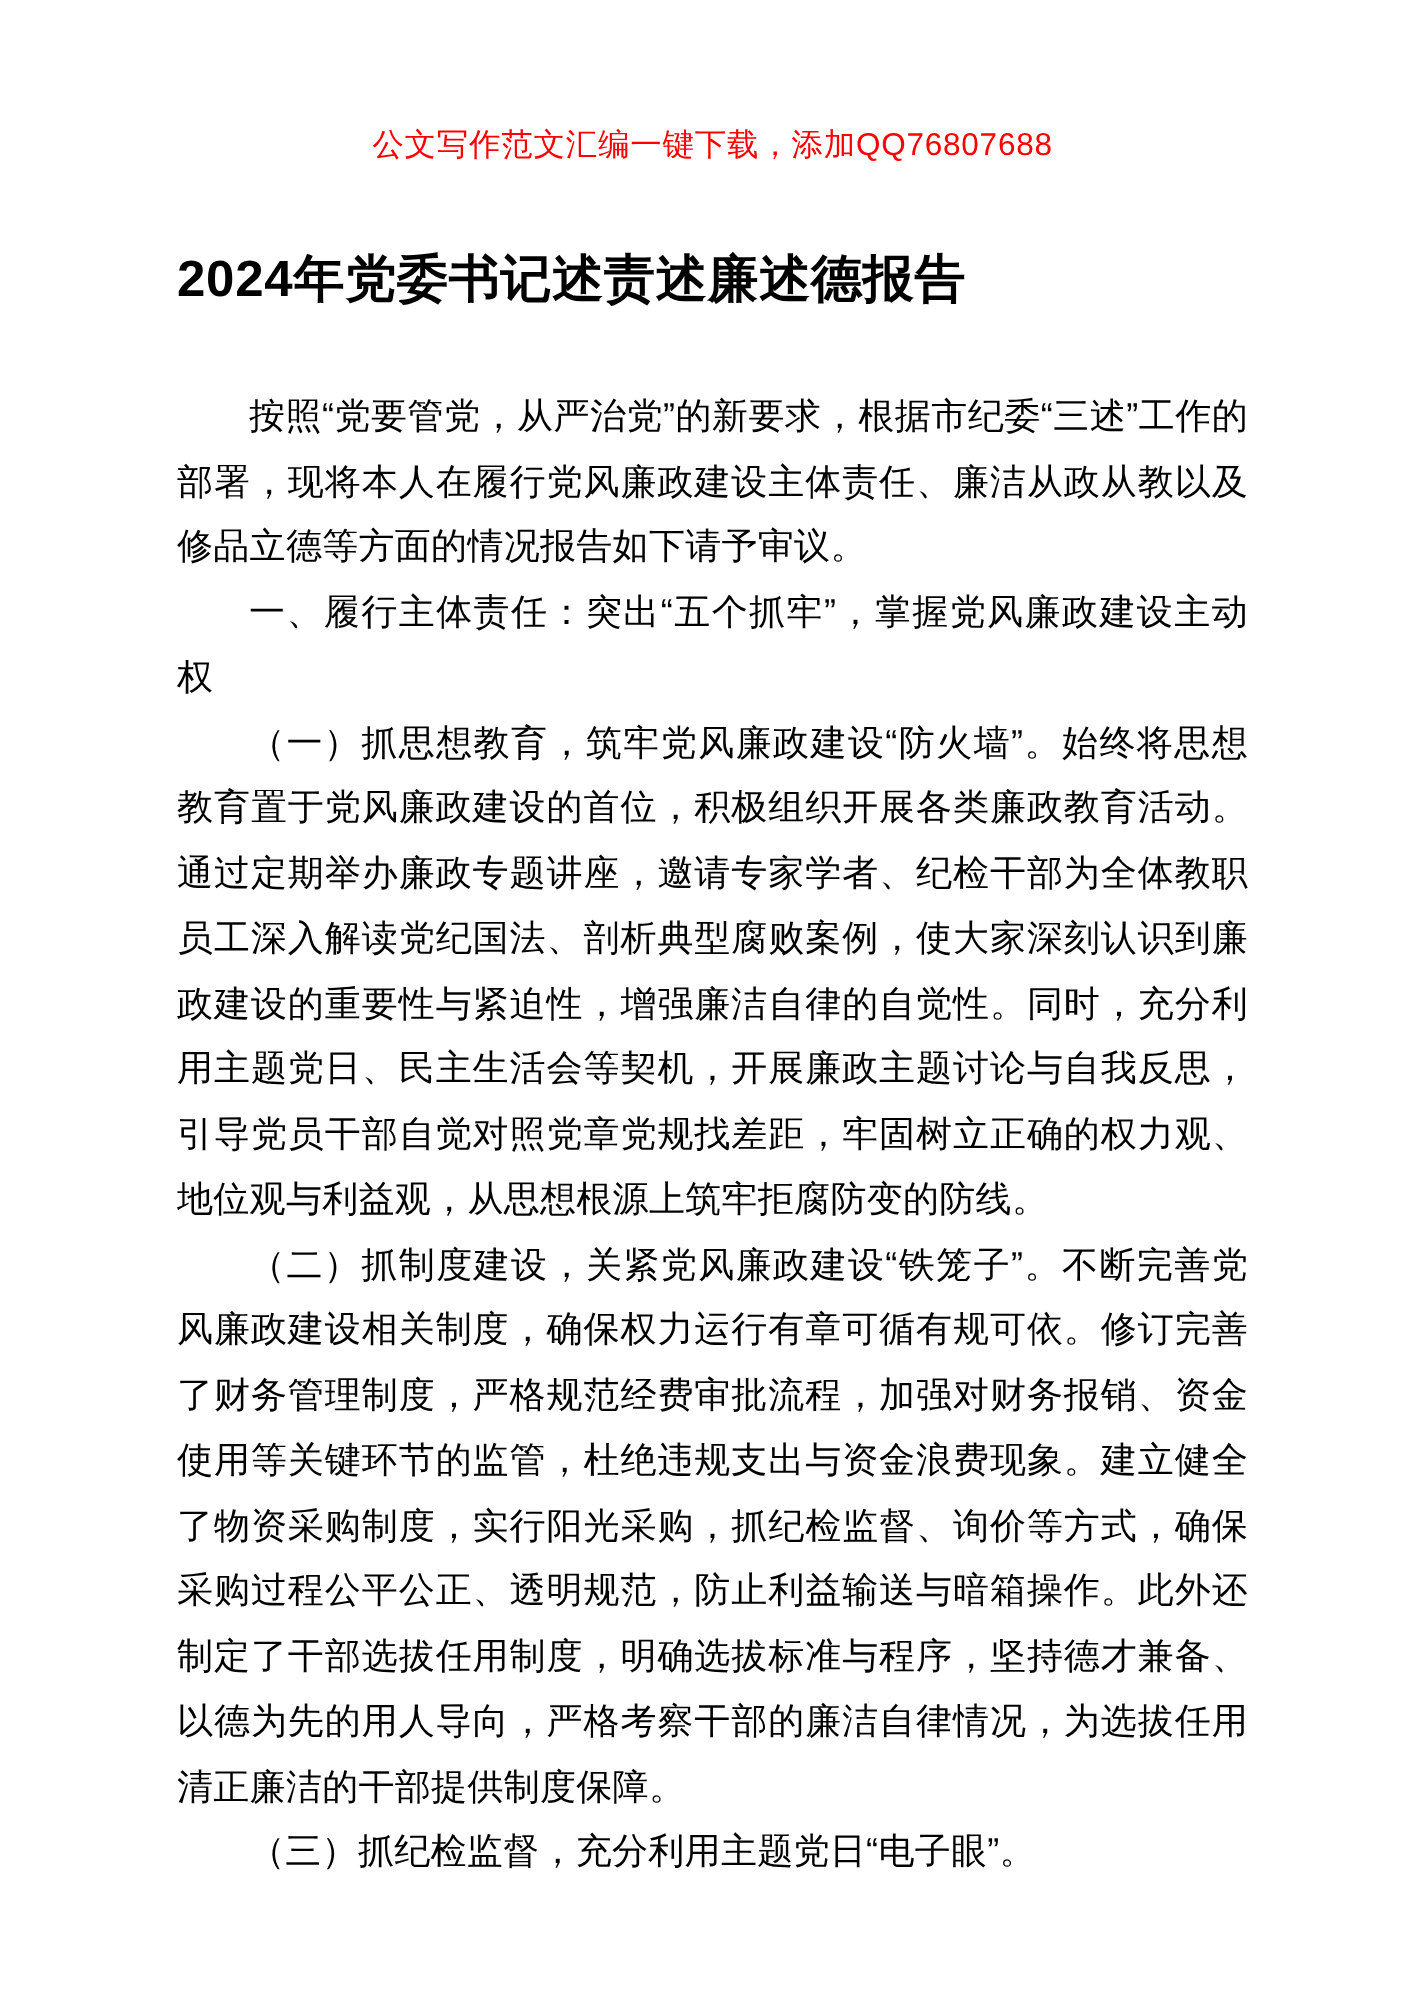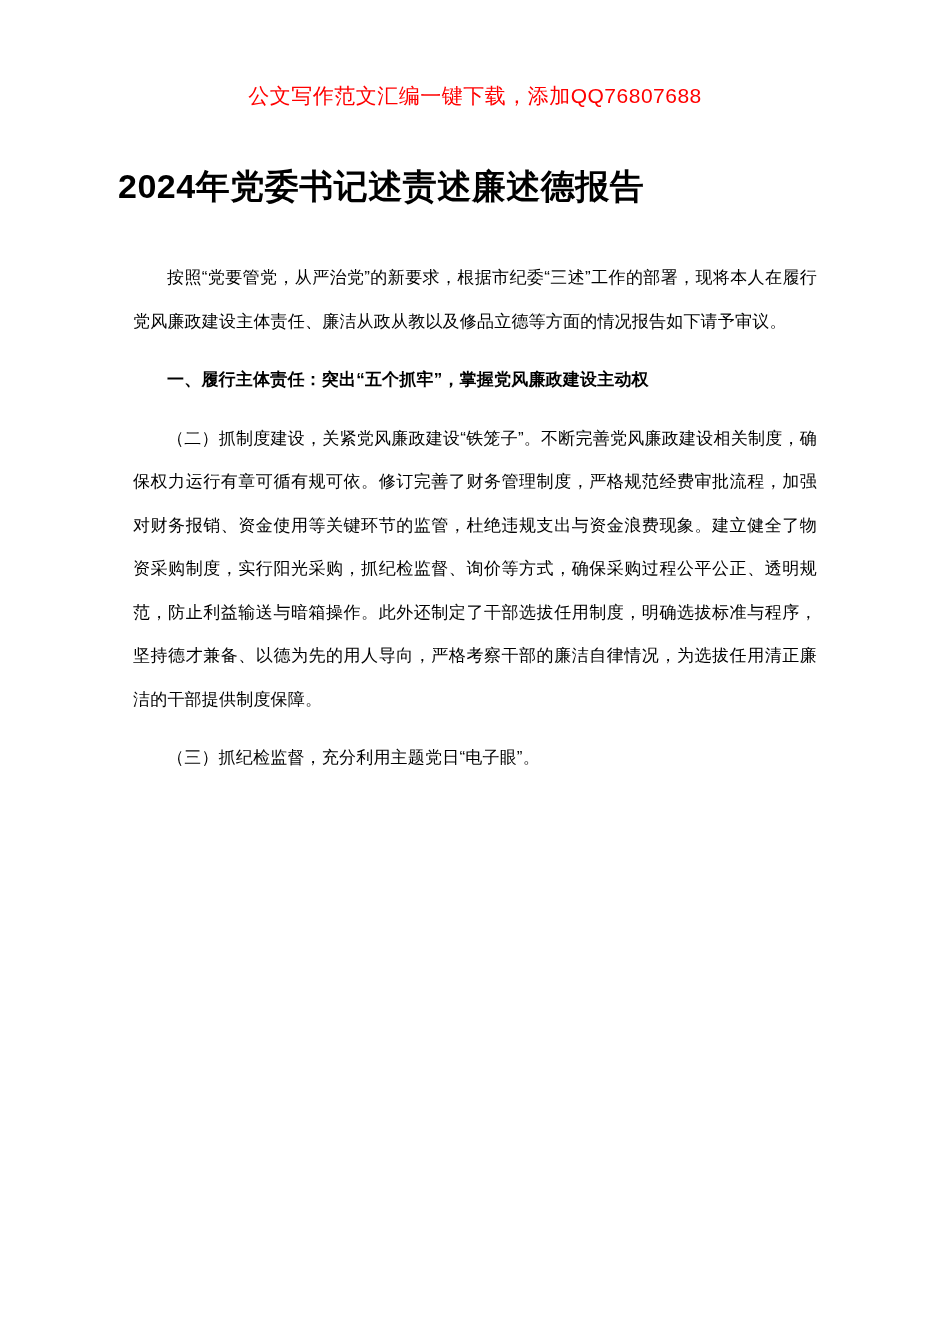--- a/index.html
+++ b/index.html
@@ -47,48 +47,49 @@
     font-family: "Liberation Sans", "DejaVu Sans", sans-serif;
     font-weight: bold;
     font-size: 34px;
     line-height: 52px;
     text-align: left;
     margin: 0 0 44px 0;
     letter-spacing: 0.5px;
     color: #000000;
   }
   p.para {
-    margin: 15px;
+    margin: 0;
     font-family: "Liberation Sans", "DejaVu Sans", sans-serif;
-    font-size: 17px;
+    font-size: 24px;
     line-height: 43.5px;
     text-align: justify;
     text-justify: inter-ideograph;
     text-indent: 2em;
     letter-spacing: 0.2px;
     color: #000000;
   }
   p.para.heading {
-    font-weight: bold;
+    font-weight: normal;
   }
 </style>
 </head>
 <body>
 
 <div class="page">
 
   <div class="watermark">公文写作范文汇编一键下载，添加QQ76807688</div>
 
   <div class="doc-body">
 
     <h1 class="doc-title">2024年党委书记述责述廉述德报告</h1>
 
     <p class="para">按照“党要管党，从严治党”的新要求，根据市纪委“三述”工作的部署，现将本人在履行党风廉政建设主体责任、廉洁从政从教以及修品立德等方面的情况报告如下请予审议。</p>
 
     <p class="para heading">一、履行主体责任：突出“五个抓牢”，掌握党风廉政建设主动权</p>
 
+    <p class="para">（一）抓思想教育，筑牢党风廉政建设“防火墙”。始终将思想教育置于党风廉政建设的首位，积极组织开展各类廉政教育活动。通过定期举办廉政专题讲座，邀请专家学者、纪检干部为全体教职员工深入解读党纪国法、剖析典型腐败案例，使大家深刻认识到廉政建设的重要性与紧迫性，增强廉洁自律的自觉性。同时，充分利用主题党日、民主生活会等契机，开展廉政主题讨论与自我反思，引导党员干部自觉对照党章党规找差距，牢固树立正确的权力观、地位观与利益观，从思想根源上筑牢拒腐防变的防线。</p>
 
     <p class="para">（二）抓制度建设，关紧党风廉政建设“铁笼子”。不断完善党风廉政建设相关制度，确保权力运行有章可循有规可依。修订完善了财务管理制度，严格规范经费审批流程，加强对财务报销、资金使用等关键环节的监管，杜绝违规支出与资金浪费现象。建立健全了物资采购制度，实行阳光采购，抓纪检监督、询价等方式，确保采购过程公平公正、透明规范，防止利益输送与暗箱操作。此外还制定了干部选拔任用制度，明确选拔标准与程序，坚持德才兼备、以德为先的用人导向，严格考察干部的廉洁自律情况，为选拔任用清正廉洁的干部提供制度保障。</p>
 
     <p class="para">（三）抓纪检监督，充分利用主题党日“电子眼”。</p>
 
   </div>
 </div>
 
 </body></html>

